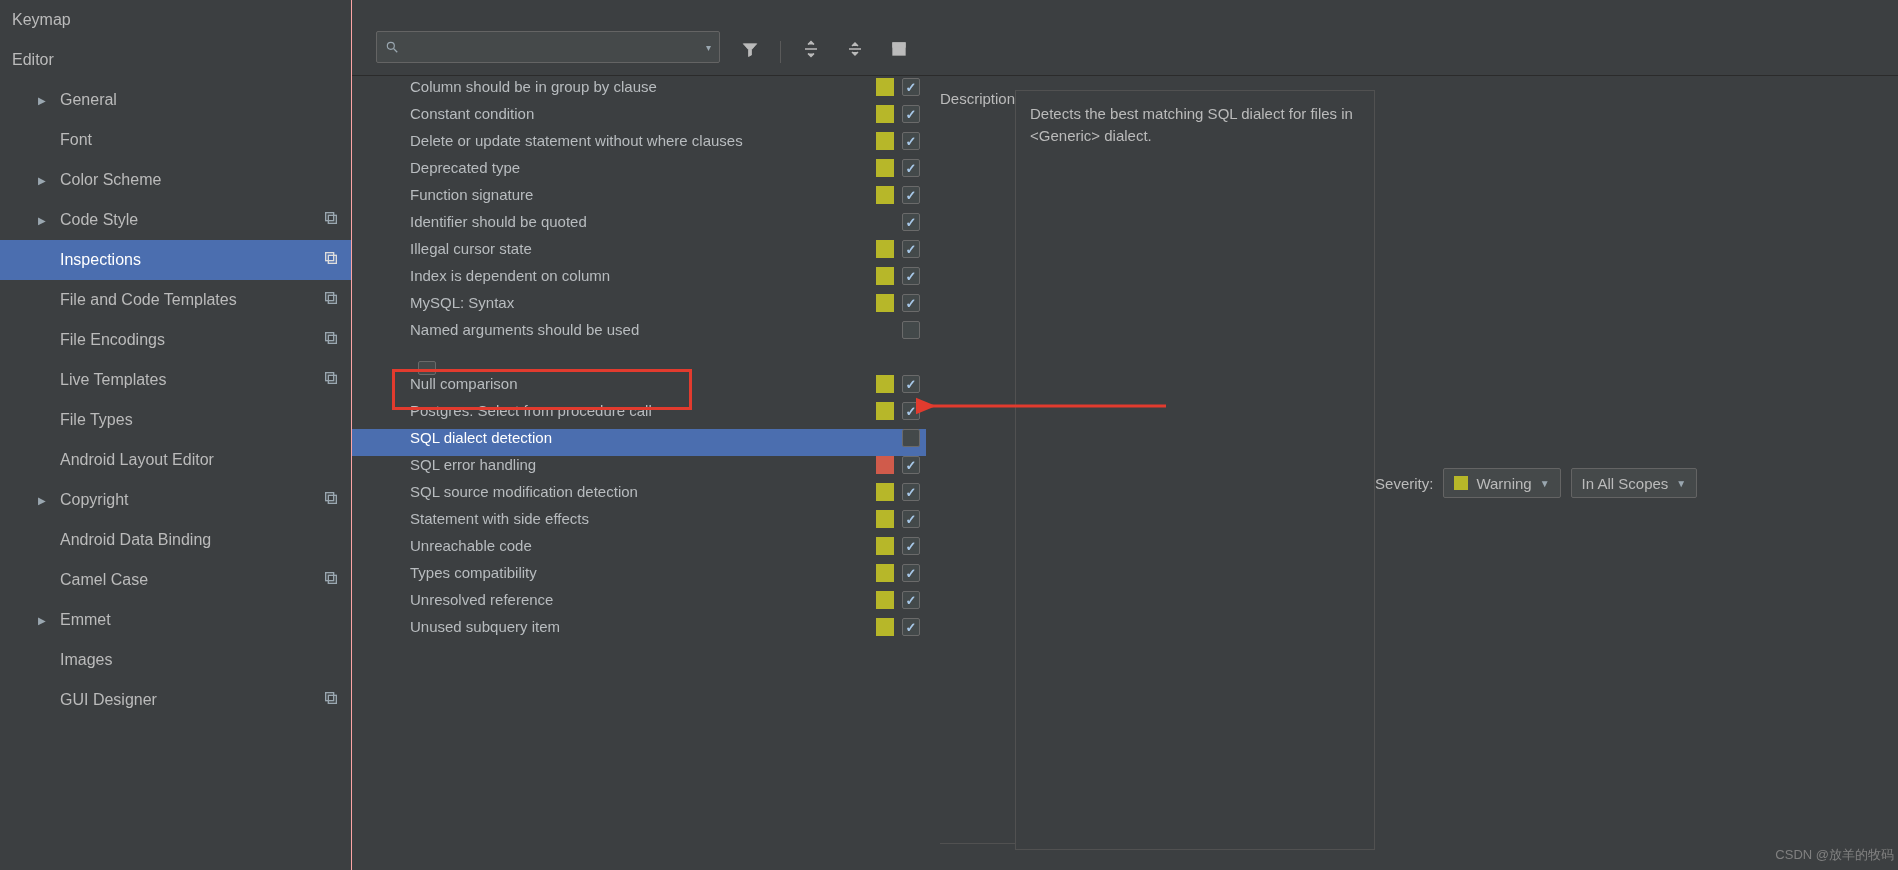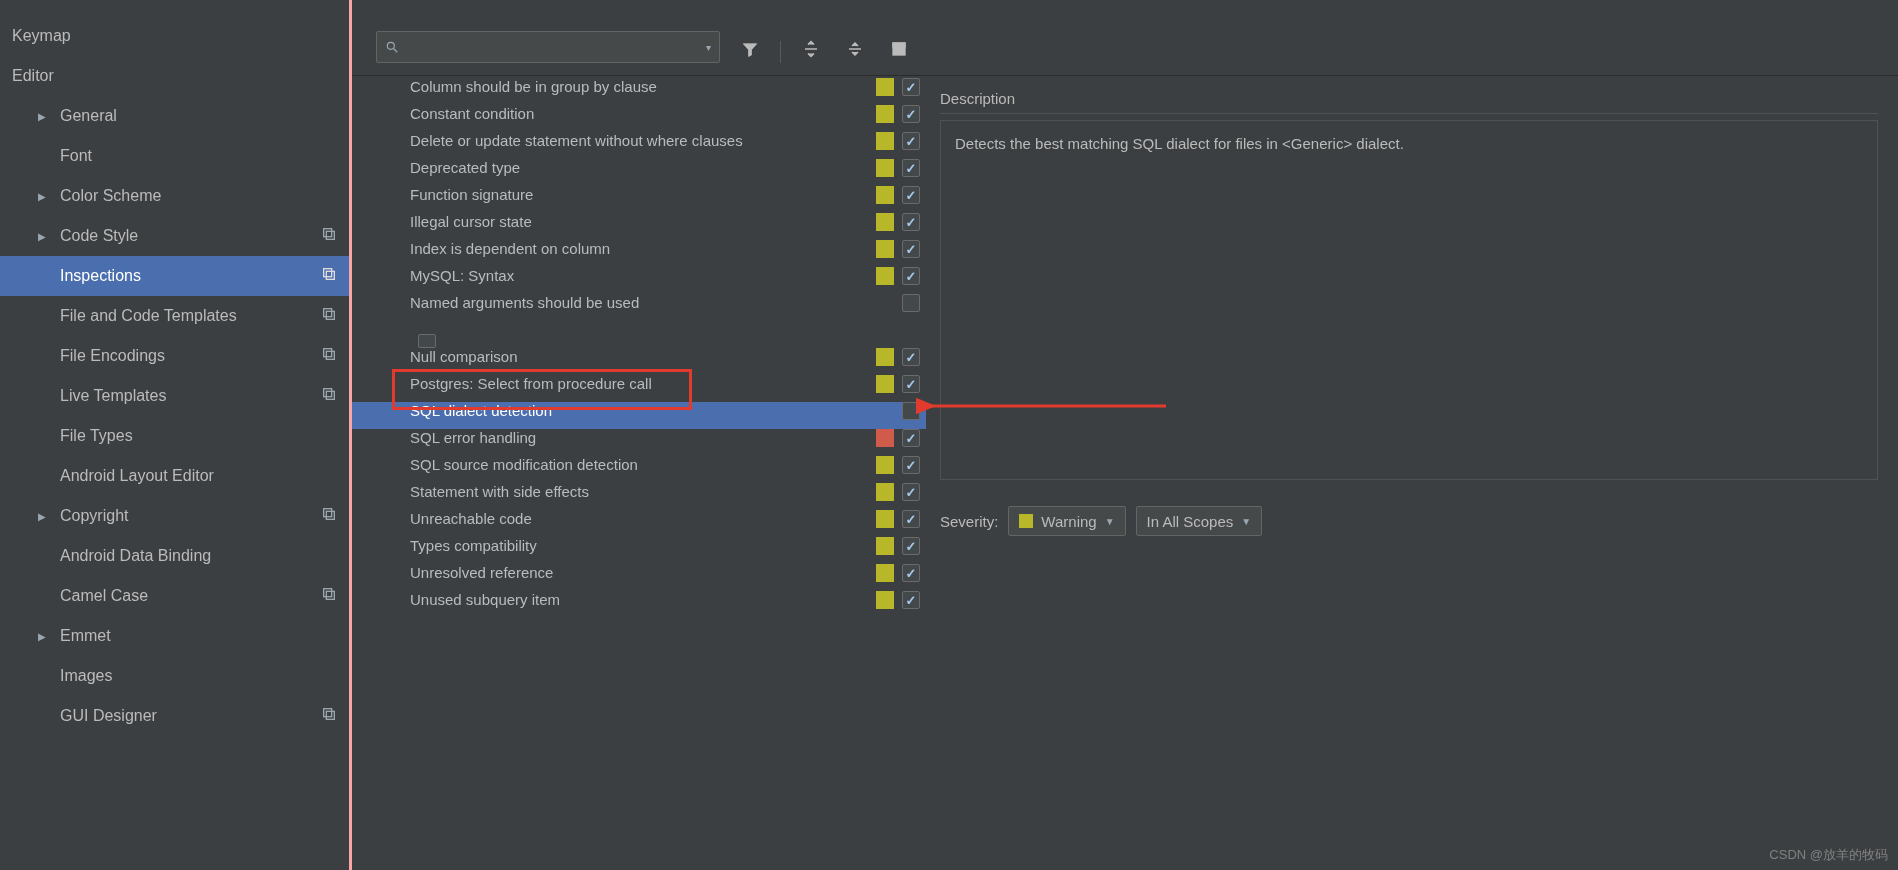--- a/index.html
+++ b/index.html
@@ -1,19 +1,19 @@
 <!DOCTYPE html>
 <html><head>
 <meta charset="utf-8">
 <style>
   * { box-sizing: border-box; margin: 0; padding: 0; font-family: "Segoe UI", Arial, sans-serif; }
   body { background: #3c3f41; color: #bbbbbb; font-size: 14px; width: 1898px; height: 870px; overflow: hidden; }
   .app { display: flex; height: 100%; }
   
-  .sidebar { width: 352px; background: #3c3f41; border-right: 3px solid #fca5a5; padding-top: 16px; }
+  .sidebar { width: 352px; background: #3c3f41; border-right: 1px solid #fca5a5; padding-top: 0; }
   .side-item { display: flex; align-items: center; height: 40px; padding-left: 12px; padding-right: 12px; cursor: pointer; color: #bbbbbb; font-size: 16px; }
   .side-item.header { font-weight: 400; padding-left: 12px; }
   .side-item.child { padding-left: 38px; }
   .side-item.selected { background: #4b6eaf; color: #ffffff; }
   .side-item .arrow { width: 14px; display:inline-block; margin-right: 8px; color:#9aa7b0; }
   .side-item .arrow.hidden { visibility: hidden; }
   .side-item .spacer { flex: 1; }
   .side-item .copy-icon svg { width:16px; height:16px; stroke:#9aa7b0; fill:none; }
   .side-item.selected .copy-icon svg { stroke:#dddddd; }
   
@@ -32,29 +32,29 @@
   .insp-row.selected { background:#4b6eaf; color:#ffffff;gap:40px; }
   .insp-row.highlighted { color:#2f74d0;flex-direction:column; }
   .insp-row .label { flex:1; white-space:nowrap; overflow:hidden; text-overflow:clip; }
   .sev-swatch { width:18px; height:18px; margin-left:4px; }
   .sev-warning { background:#b7b729; }
   .sev-error { background:#d05b4b; }
   .chk { width:18px; height:18px; border:1px solid #6a6a6a; border-radius:2px; margin-left:8px; display:flex; align-items:center; justify-content:center; background:#43494a; }
   .chk.checked::after { content:"✓"; color:#a7c8e8; font-size:13px; font-weight:bold; }
   .redbox { position:absolute; border:3px solid #e23b2e; pointer-events:none; }
   
-  .desc-col { flex:1; padding:14px 20px 20px 14px; display:flex; flex-direction:column; position:relative; }
+  .desc-col { flex:1; padding:14px 20px 20px 14px; display:flex; position:relative; }
   .desc-title { color:#bbbbbb; font-size:15px; padding-bottom:6px; border-bottom:1px solid #515151; margin-bottom:6px; }
   .desc-box { flex:0 0 360px; background:#3c3f41; border:1px solid #515151; padding:12px 14px; font-size:15px; line-height:22px; color:#bbbbbb; }
   .sev-row { margin-top:26px; display:flex; align-items:center; gap:10px; font-size:15px; color:#bbbbbb; }
   .combo { height:30px; border:1px solid #646464; background:#45494a; display:flex; align-items:center; padding:0 10px; gap:8px; cursor:pointer; border-radius:2px; color:#bbbbbb; }
   .combo .swatch { width:14px; height:14px; background:#b7b729; }
   .combo .dd { color:#9aa7b0; font-size:10px; }
   .arrow-annot { position:absolute; pointer-events:none; }
-  .watermark { position:fixed; right:10px; bottom:6px; color:#808080; font-size:13px; font-family: Arial, sans-serif; }
+  .watermark { position:fixed; right:4px; bottom:6px; color:#808080; font-size:13px; font-family: Arial, sans-serif; }
 </style>
 </head>
 <body>
 
 <div class="app">
 
   <div class="sidebar">
     <div class="side-item header">
       <span>Keymap</span>
     </div>
@@ -234,20 +234,25 @@
               <span class="chk checked"></span>
             </div>
             <div class="insp-row">
               <span class="label">Deprecated type</span>
               <span class="sev-swatch sev-warning"></span>
               <span class="chk checked"></span>
             </div>
             <div class="insp-row">
               <span class="label">Function signature</span>
               <span class="sev-swatch sev-warning"></span>
+              <span class="chk checked"></span>
+            </div>
+            <div class="insp-row">
+              <span class="label">Identifier should be quoted</span>
+              <span class="sev-swatch " style="background: transparent;"></span>
               <span class="chk checked"></span>
             </div>
             <div class="insp-row">
               <span class="label">Illegal cursor state</span>
               <span class="sev-swatch sev-warning"></span>
               <span class="chk checked"></span>
             </div>
             <div class="insp-row">
               <span class="label">Index is dependent on column</span>
               <span class="sev-swatch sev-warning"></span>

